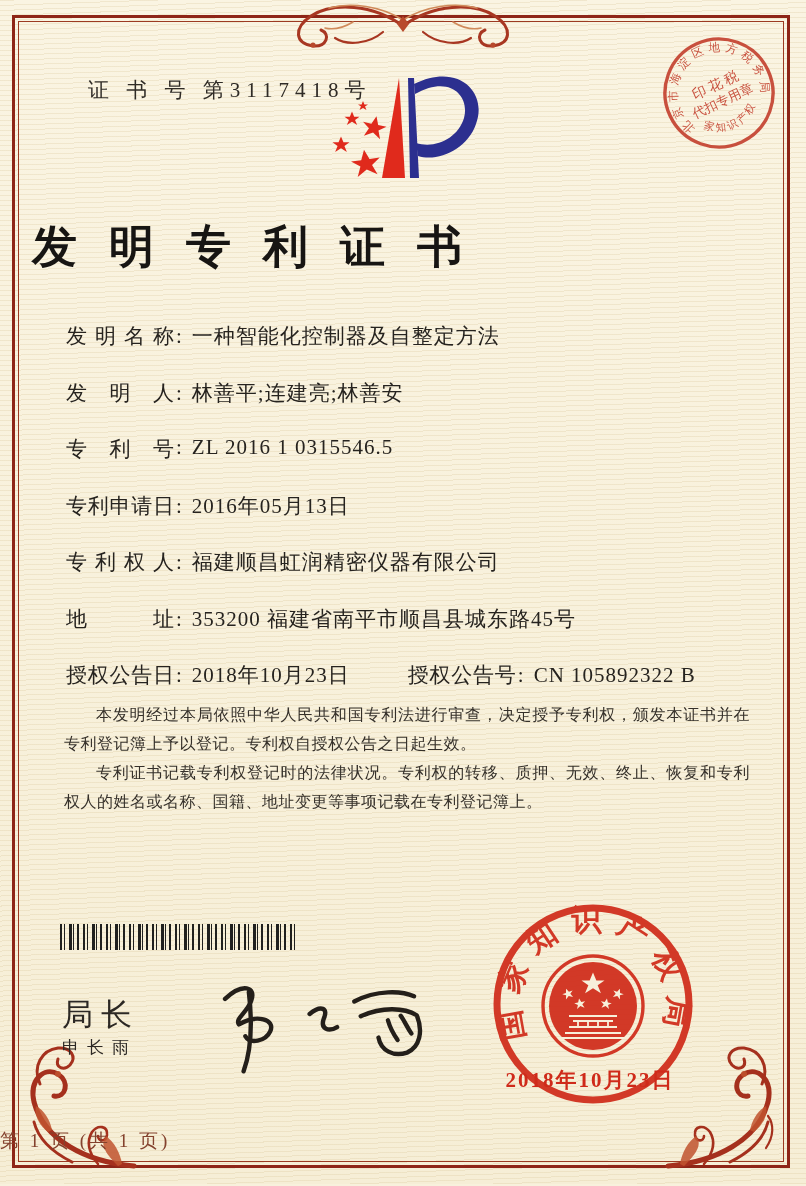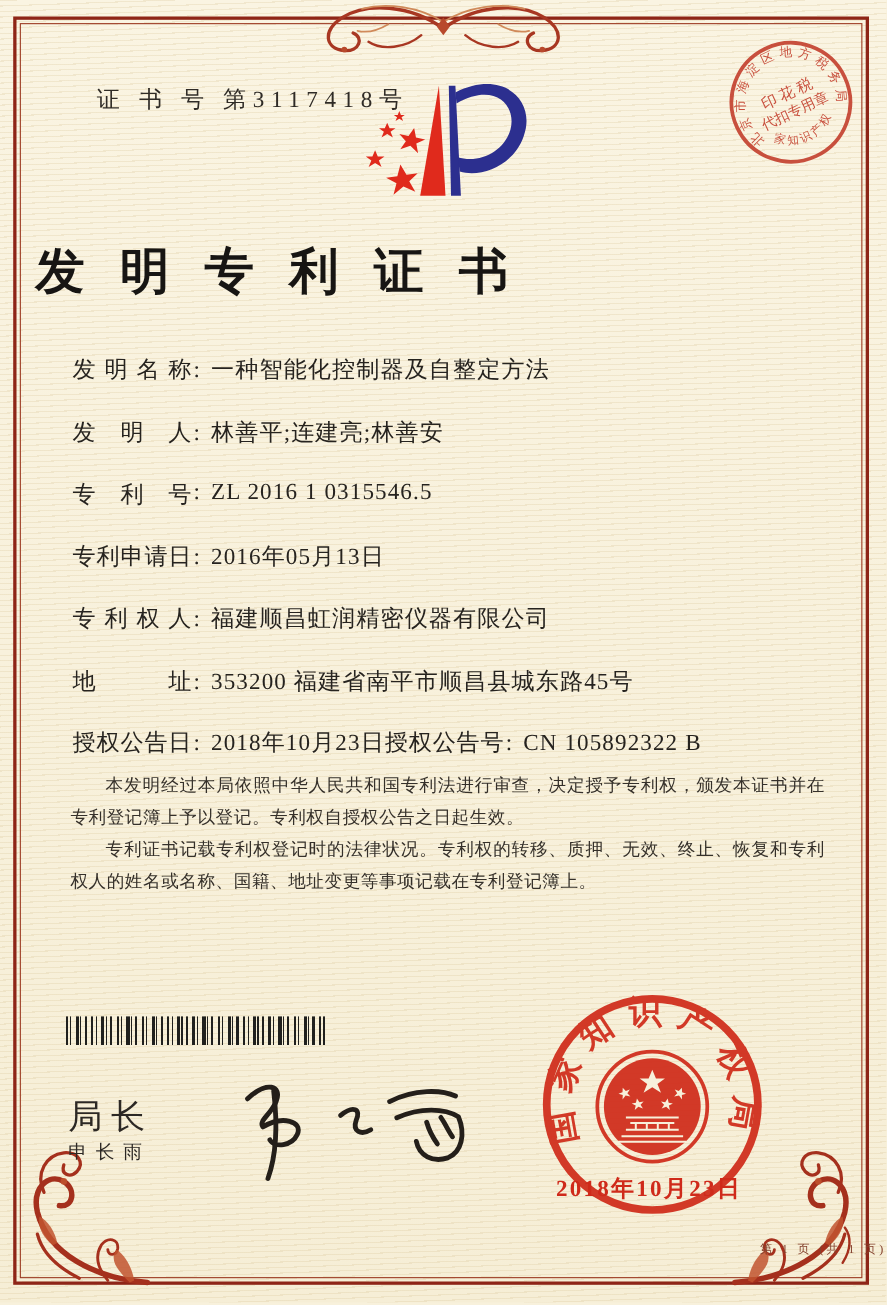--- a/index.html
+++ b/index.html
@@ -40,21 +40,21 @@
   }
   .fields{position:absolute;left:66px;top:322px;right:56px;font-size:21px;color:#26231f;}
   .field-row{height:56.5px;white-space:nowrap;}
   .field-label{
     display:inline-block;width:108px;
     text-align:justify;text-align-last:justify;
     vertical-align:top;
   }
   .field-colon{display:inline-block;margin:0 10px 0 2px;}
   .field-value{letter-spacing:1px;}
-  .auth-pair2{}
+  .auth-pair2{margin-left:58px;}
   .paragraphs{
     position:absolute;left:64px;right:56px;top:700px;
     font-size:16px;line-height:29px;color:#35302a;letter-spacing:.5px;
     text-align:justify;
   }
   .paragraphs p{margin:0;text-indent:2em;}
   .barcode{
     position:absolute;left:60px;top:924px;width:238px;height:26px;
     background:
       repeating-linear-gradient(90deg,
@@ -66,22 +66,22 @@
   }
   .signer-role{position:absolute;left:62px;top:994px;font-size:31px;color:#2c2824;letter-spacing:8px;}
   .signer-name{position:absolute;left:62px;top:1036px;font-size:17px;color:#2c2824;letter-spacing:8px;}
   .signature{position:absolute;left:192px;top:972px;transform:rotate(-2deg);}
   .seal{position:absolute;left:478px;top:892px;opacity:.93;}
   .seal-date{
     position:absolute;left:492px;top:1066px;width:196px;text-align:center;
     font-size:21px;font-weight:bold;color:#cf2a1a;letter-spacing:2px;
   }
   .footer{
-    position:absolute;left:0;top:1128px;width:100%;text-align:right;
-    font-size:11px;color:#84422e;letter-spacing:3px;
+    position:absolute;left:0;top:1128px;width:100%;text-align:left;
+    font-size:19px;color:#84422e;letter-spacing:3px;
   }
   .ornament-top{position:absolute;left:50%;top:-4px;transform:translateX(-50%);}
   .corner-bl{position:absolute;left:8px;bottom:12px;}
   .corner-br{position:absolute;right:12px;bottom:12px;transform:scaleX(-1);}
   svg text{font-family:"Liberation Serif","DejaVu Serif",serif;}
 </style>
 </head>
 <body>
 
 <div class="page">

